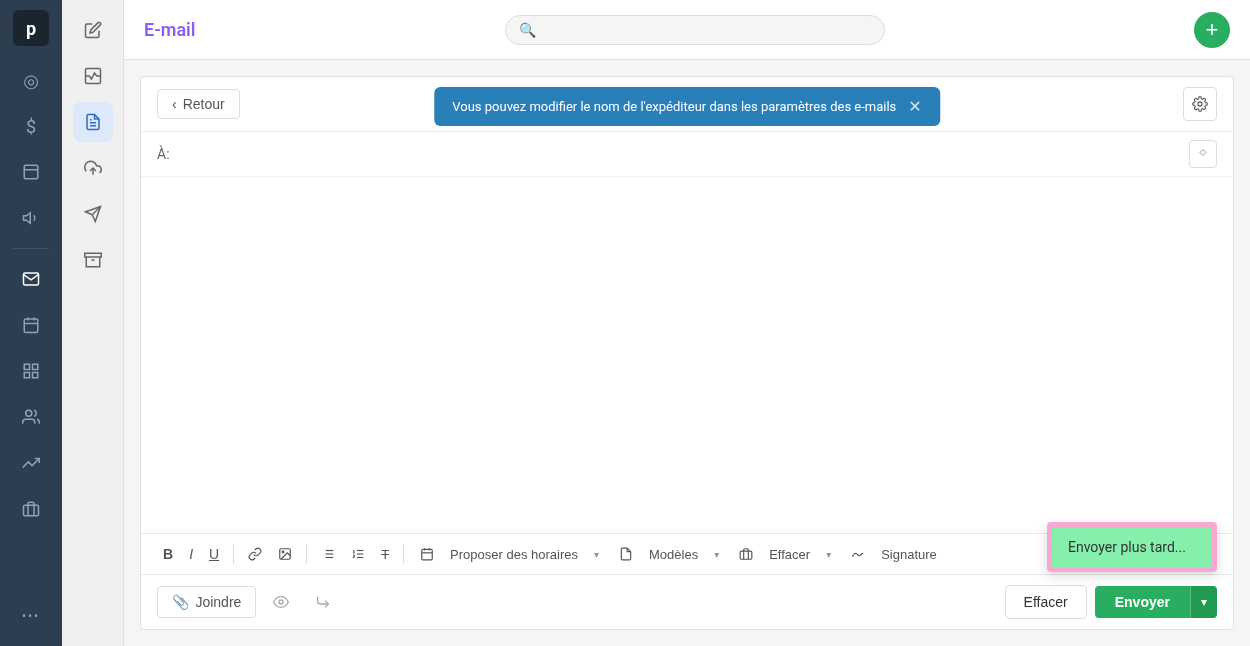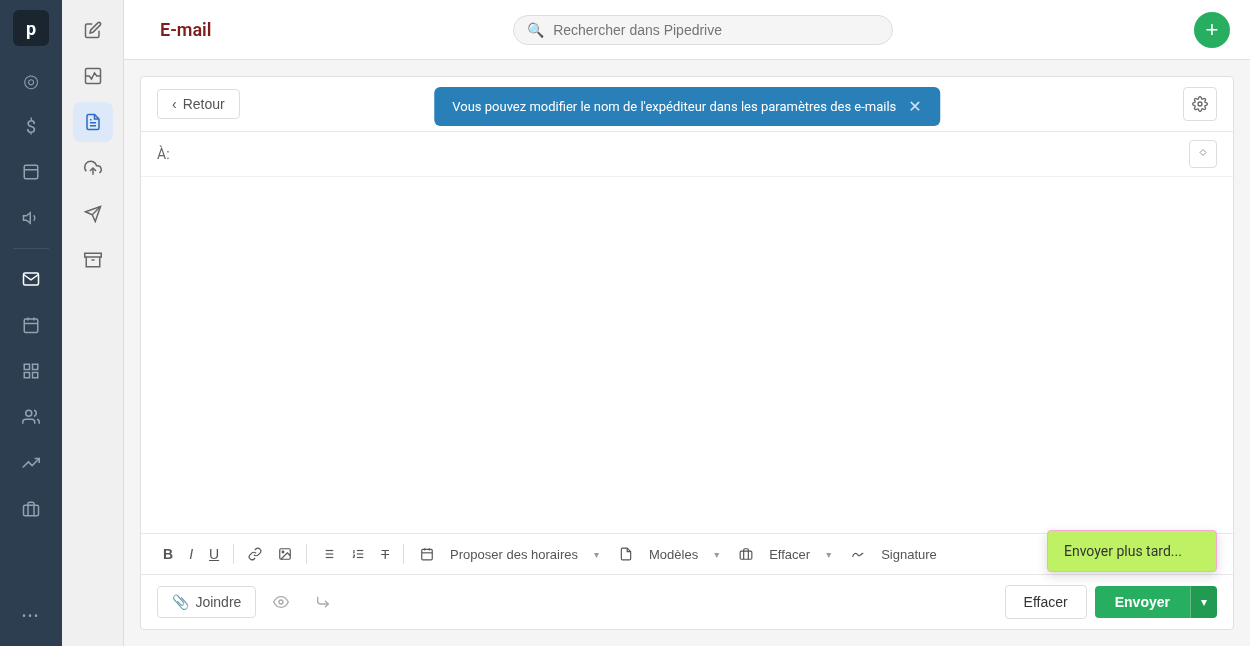--- a/index.html
+++ b/index.html
@@ -70,22 +70,21 @@
       background: white;
       border-bottom: 1px solid #e0e0e0;
       display: flex;
       align-items: center;
       padding: 0 20px;
       gap: 16px;
     }
     .header-title {
       font-size: 18px;
       font-weight: 600;
-      color: #7f1d1d;
-      margin-left: 16px;
+      color: #8b5cf6;
     }
     .search-bar {
       flex: 1;
       display: flex;
       justify-content: center;
     }
     .search-input-wrap {
       display: flex;
       align-items: center;
       background: #f5f5f5;
@@ -323,22 +322,22 @@
       cursor: pointer;
       border-radius: 0 4px 4px 0;
       border-left: 1px solid rgba(255,255,255,0.3);
     }
 
     
     .send-dropdown-menu {
       position: absolute;
       bottom: 46px;
       right: 0;
-      background: #bef264;
-      border: 1px solid #f9a8d4;
+      background: #86efac;
+      border: 5px solid #f9a8d4;
       border-radius: 4px;
       box-shadow: 0 4px 12px rgba(0,0,0,0.15);
       min-width: 170px;
       z-index: 20;
     }
     .send-dropdown-menu .menu-item {
       padding: 12px 16px;
       font-size: 14px;
       color: #333;
       cursor: pointer;
@@ -455,21 +454,20 @@
   </div>
 </div>
 
 <div class="main-area">
 
   <div class="top-header">
     <span class="header-title">E-mail</span>
     <div class="search-bar">
       <div class="search-input-wrap">
         <span class="search-icon-wrap">🔍</span>
-        <input type="text" placeholder="Rechercher dans Pipedrive" style="">
       </div>
     </div>
     <button class="add-btn">+</button>
   </div>
 
   <div class="content-area">
     <div class="email-compose">
 
       <div class="notification-banner">
         <span>Vous pouvez modifier le nom de l'expéditeur dans les paramètres des e-mails</span>

